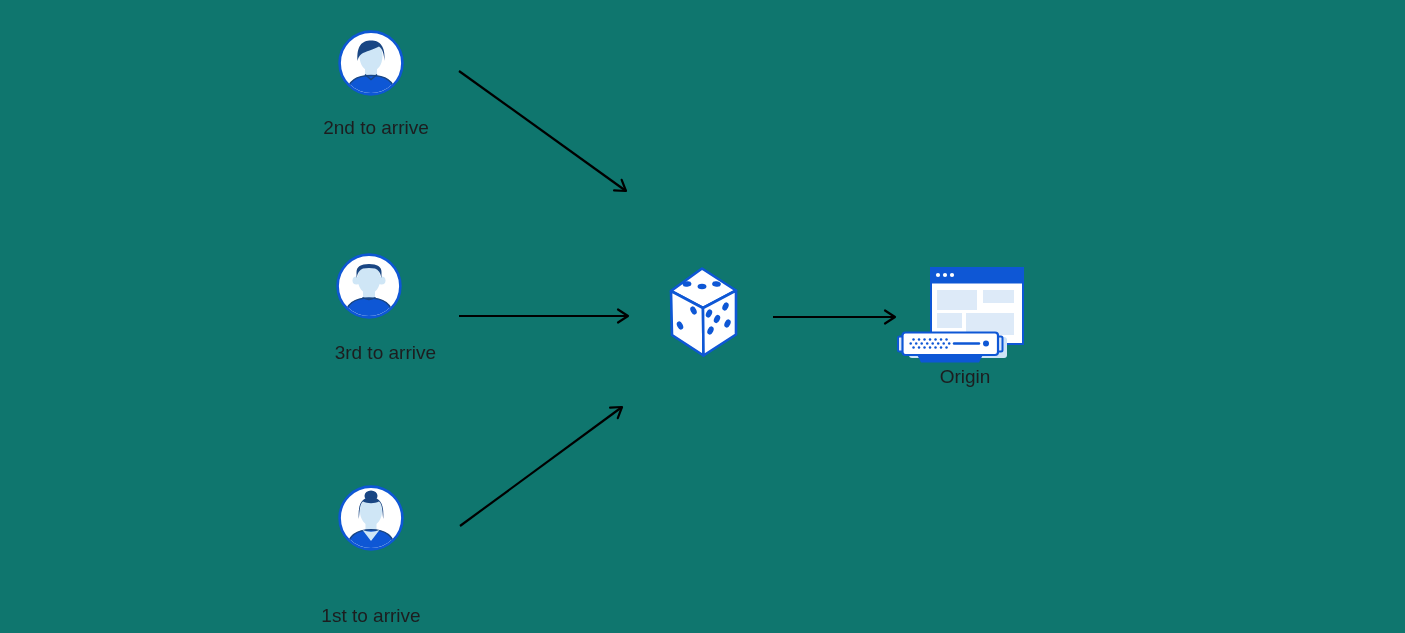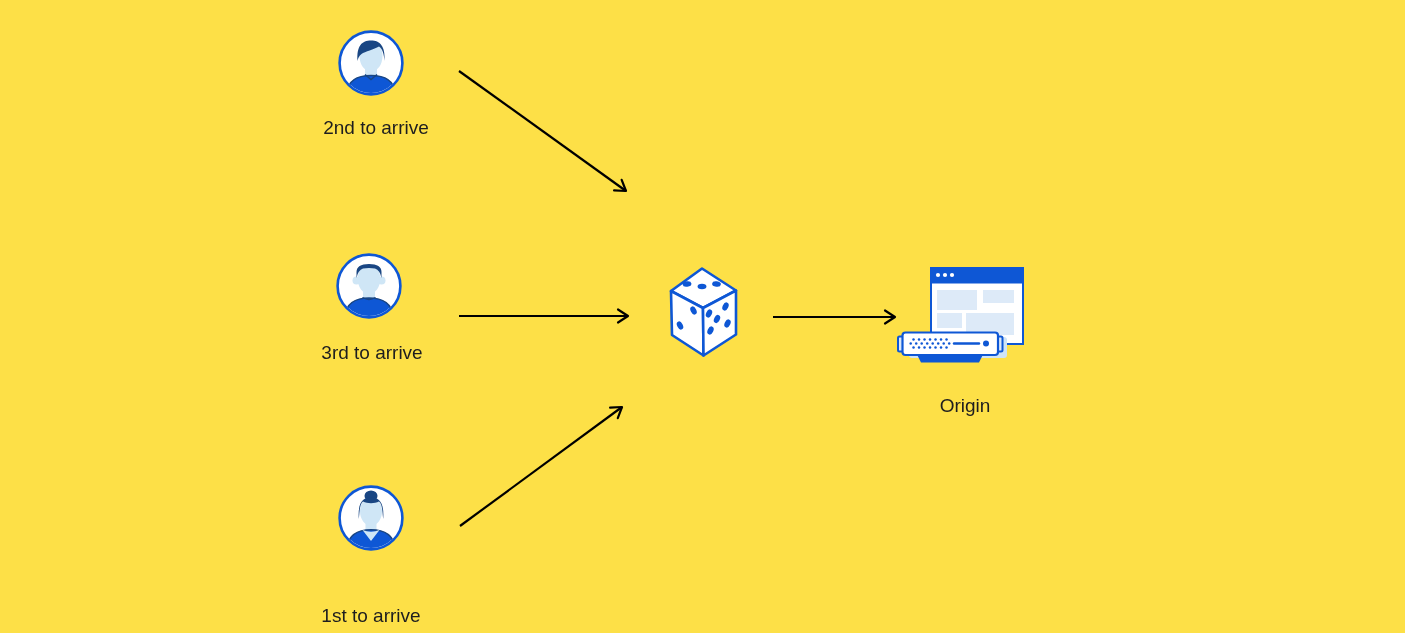--- a/index.html
+++ b/index.html
@@ -1,16 +1,16 @@
 <!DOCTYPE html>
 <html><head>
 <meta charset="utf-8">
 <style>
   html,body{margin:0;padding:0;background:#fff;}
-  .canvas{position:relative;width:1405px;height:633px;background:#fde047;
+  .canvas{position:relative;width:1405px;height:633px;background:#0f766e;
           font-family:"Liberation Sans",sans-serif;overflow:hidden;}
   .node{position:absolute;}
   .label{position:absolute;width:160px;text-align:center;font-size:19px;
          line-height:22px;color:#1d1d1f;}
   .arrows{position:absolute;left:0;top:0;width:1405px;height:633px;pointer-events:none;}
   svg{display:block;}
 </style>
 </head>
 <body>
 
@@ -65,21 +65,21 @@
           <circle cx="45.5" cy="27.5" r="4" fill="#cfe6f6"></circle>
           <rect x="27" y="33" width="12" height="14" fill="#cfe6f6"></rect>
           <path d="M33,12.5 C25,12.5 21.8,18 21.8,26 C21.8,34 26.5,41 33,41 C39.5,41 44.2,34 44.2,26 C44.2,18 41,12.5 33,12.5 Z" fill="#cfe6f6"></path>
           <path d="M20.5,25 L20.5,19 Q20.5,11 33,11 Q45.5,11 45.5,19 L45.5,25 Q44,17 39,15.5 Q33,14.5 27,15.5 Q22,17 20.5,25 Z" fill="#194683"></path>
           <path d="M8,66 C9.5,49.5 19.5,45 33,45 C46.5,45 56.5,49.5 58,66 Z" fill="#0e57d5" stroke="#194683" stroke-width="1.6"></path>
           <path d="M26.5,44.5 Q33,48.5 39.5,44.5" fill="none" stroke="#194683" stroke-width="1.4"></path>
         </g>
       </svg>
     </div>
   </div>
-  <div class="label" style="left:292px;top:342px;">3rd to arrive</div>
+  <div class="label" style="left:276px;top:342px;text-align:right;">3rd to arrive</div>
 
   <div class="node" style="left:338px;top:485px;">
     <div>
       <svg width="66" height="66" viewBox="0 0 66 66">
         <defs>
             <clipPath id="c3">
               <circle cx="33" cy="33" r="30"></circle>
             </clipPath>
           </defs>
         <circle cx="33" cy="33" r="31.4" fill="#ffffff" stroke="#0e57d5" stroke-width="2.6"></circle>
@@ -163,15 +163,15 @@
             <circle cx="34" cy="87.5" r="1.25"></circle>
             <circle cx="39.5" cy="87.5" r="1.25"></circle>
             <circle cx="45" cy="87.5" r="1.25"></circle>
             <circle cx="50.5" cy="87.5" r="1.25"></circle>
         </g>
         <line x1="58" y1="83.5" x2="83" y2="83.5" stroke="#0e57d5" stroke-width="2.4" stroke-linecap="round"></line>
         <circle cx="90" cy="83.5" r="3" fill="#0e57d5"></circle>
       </svg>
     </div>
   </div>
-  <div class="label" style="left:885px;top:395px;">Origin</div>
+  <div class="label" style="left:885px;top:366px;">Origin</div>
 
 </div>
 
 </body></html>

